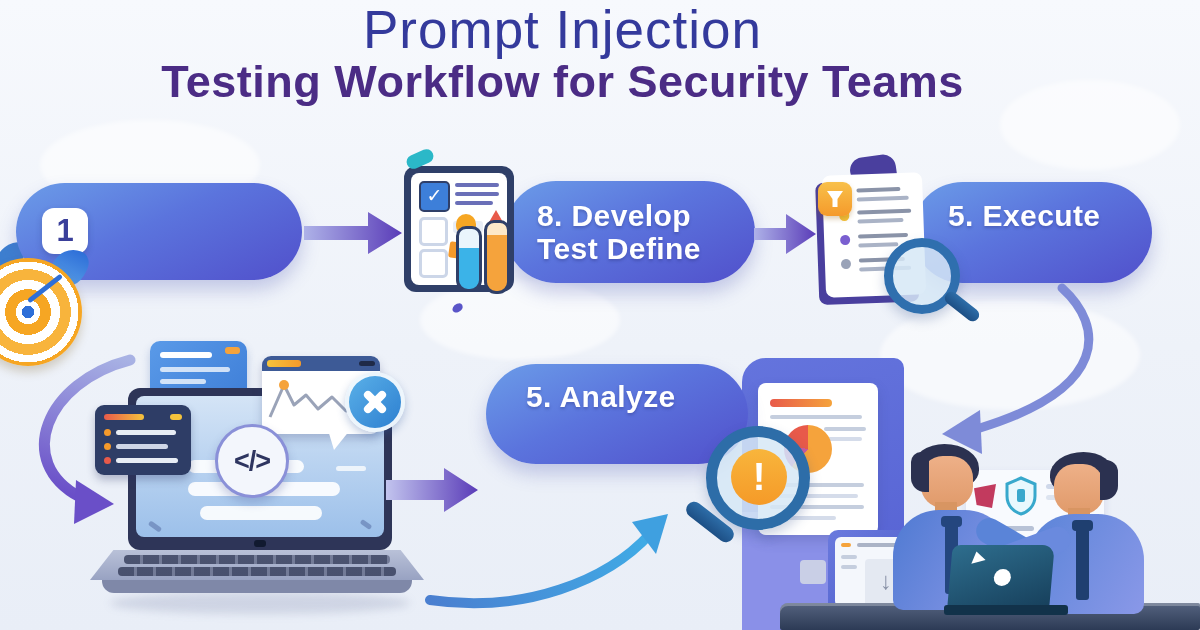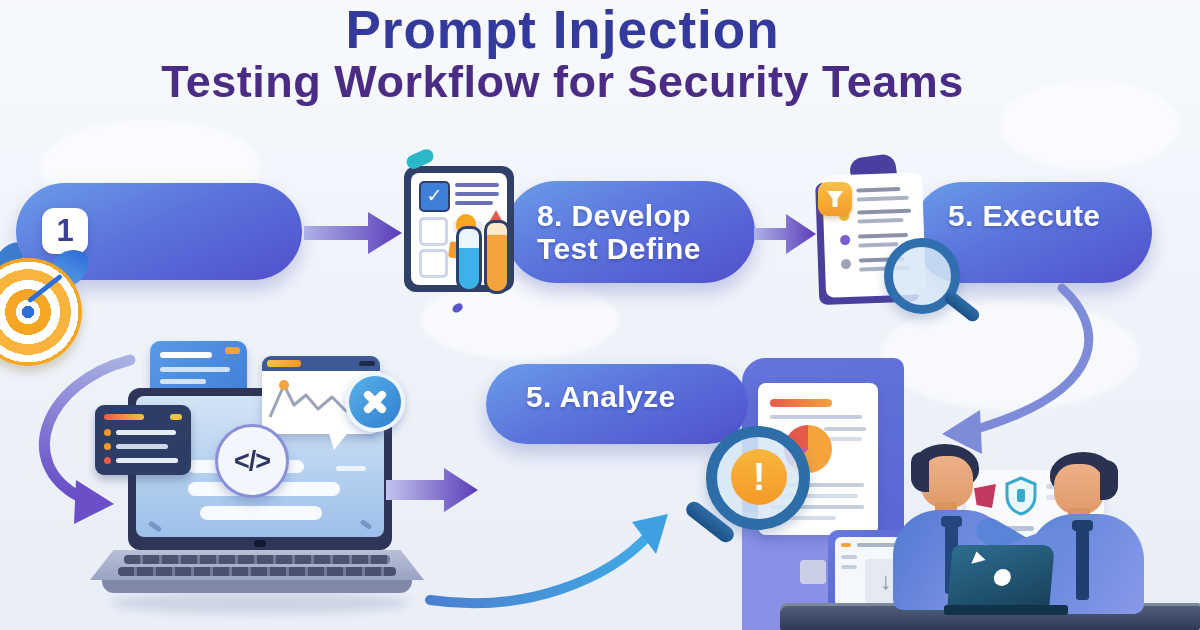--- a/index.html
+++ b/index.html
@@ -5,21 +5,21 @@
   html,body{margin:0;padding:0;}
   #canvas{
     position:relative;width:1200px;height:630px;overflow:hidden;
     font-family:"Liberation Sans","DejaVu Sans",sans-serif;
     background:linear-gradient(180deg,#f7f9fd 0%,#eef2f9 55%,#e9eef7 100%);
   }
   .abs{position:absolute;}
   .blob{position:absolute;border-radius:50%;background:rgba(255,255,255,0.55);filter:blur(2px);}
   
   .titles{position:absolute;left:0;top:0;width:1125px;text-align:center;line-height:1.04;}
-  .t1{font-size:53px;font-weight:bold;color:#343a9c;letter-spacing:1px;margin-top:2px;}
+  .t1{font-size:53px;font-weight:normal;color:#343a9c;letter-spacing:1px;margin-top:2px;}
   .t2{font-size:45px;font-weight:bold;color:#4b2c85;letter-spacing:0.5px;margin-top:2px;}
   
   .pill{
     position:absolute;border-radius:52px;
     background:linear-gradient(155deg,#6b9ce8 0%,#5b74dd 45%,#5150cb 100%);
     box-shadow:0 10px 18px rgba(80,90,180,0.28);
     color:#fff;font-weight:bold;
   }
   .pill .txt{position:absolute;font-size:30px;line-height:33px;letter-spacing:0.4px;
     text-shadow:0 2px 3px rgba(40,50,120,0.35);white-space:nowrap;}
@@ -247,21 +247,21 @@
     <div class="abs" style="left:66px;top:74px;width:0;height:0;border-left:6px solid transparent;border-right:16px solid transparent;border-top:20px solid #fff;"></div>
   </div>
 
   <div class="xcircle" style="left:345px;top:372px;z-index:6;">
     <div class="xbar" style="transform:rotate(45deg);"></div>
     <div class="xbar" style="transform:rotate(-45deg);"></div>
   </div>
 
   <div class="code-circle" style="left:215px;top:424px;z-index:6;">&lt;/&gt;</div>
 
-  <div class="pill" style="left:486px;top:364px;width:262px;height:80px;z-index:4;">
+  <div class="pill" style="left:486px;top:364px;width:262px;height:100px;z-index:4;">
     <div class="txt" style="left:40px;top:16px;">
       <div>5. Analyze</div>
     </div>
   </div>
 
   <div class="abs" style="left:742px;top:358px;width:162px;height:275px;border-radius:24px 10px 0 0;background:linear-gradient(160deg,#6474dd,#5560d2);z-index:2;"></div>
   <div class="abs" style="left:742px;top:512px;width:92px;height:120px;background:#8a90e8;z-index:2;">
     <div class="abs" style="left:58px;top:48px;width:26px;height:24px;background:#c9cfe6;border-radius:4px;"></div>
   </div>
 

